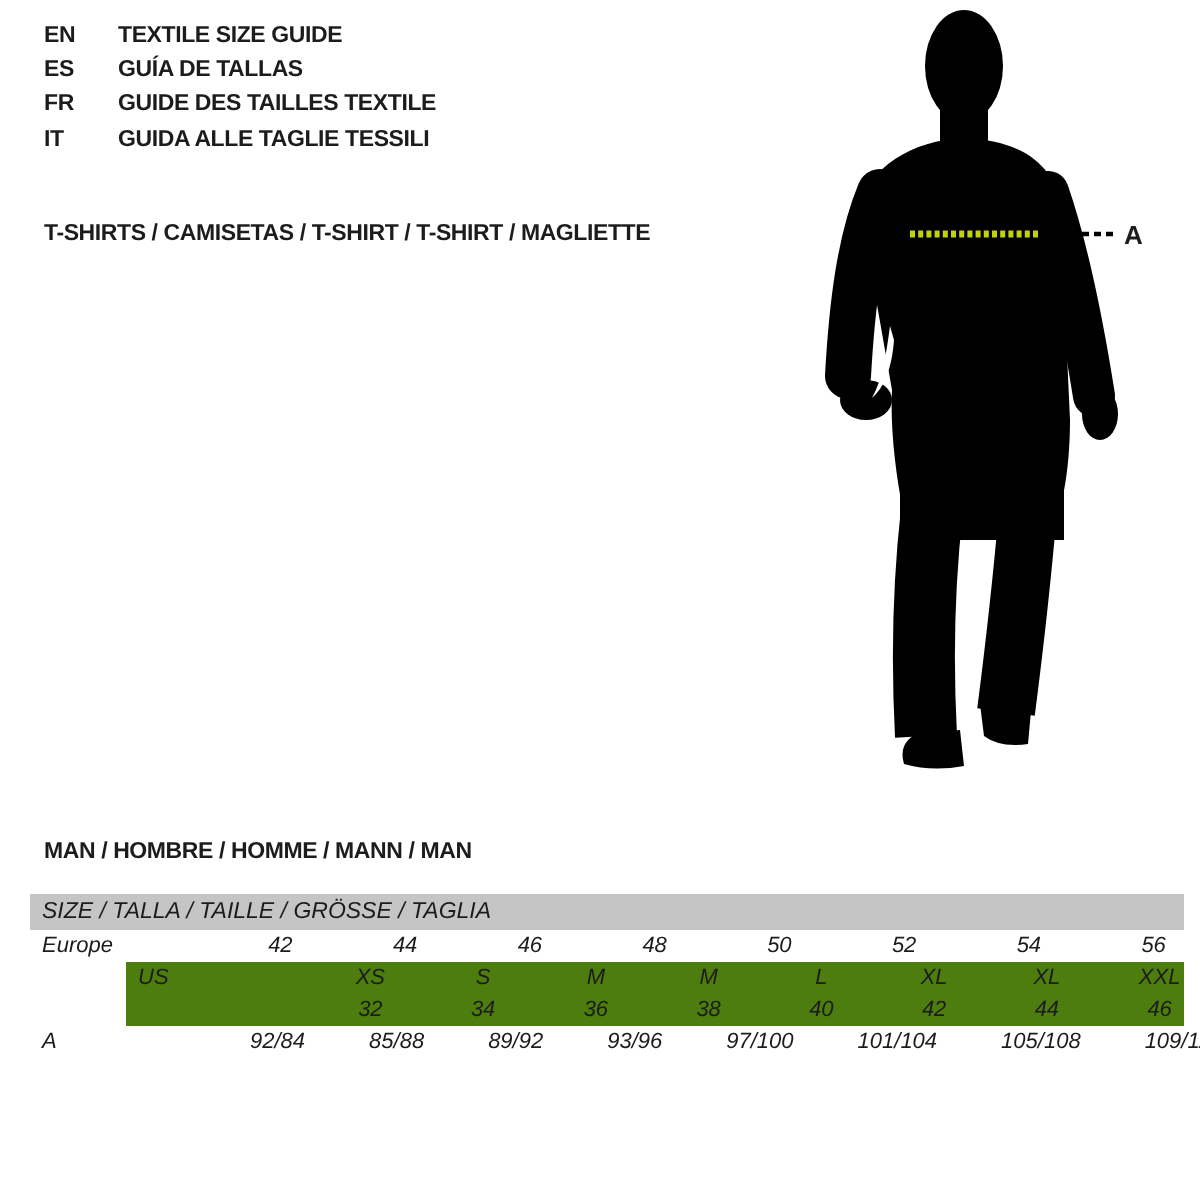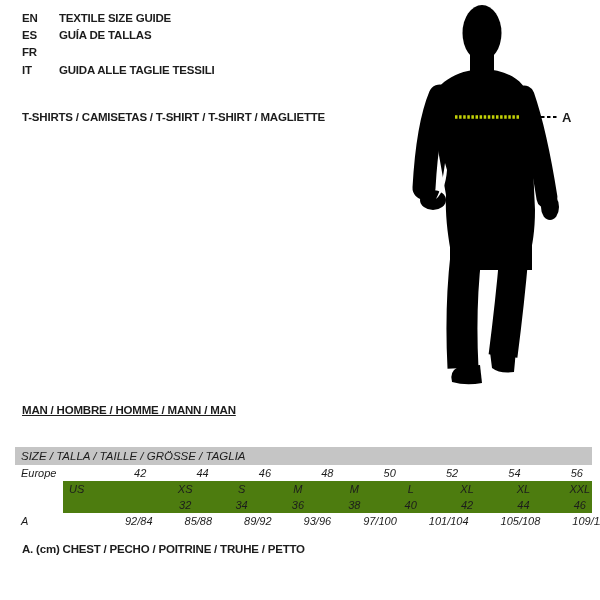--- a/index.html
+++ b/index.html
@@ -14,21 +14,21 @@
   .lang-row{display:flex;height:17.4px;align-items:center;font-weight:bold;font-size:11.5px;letter-spacing:-0.2px;}
   .lang-code{width:37px;flex:0 0 37px;}
 
   
   .categories{position:absolute;left:22px;top:108px;font-weight:bold;font-size:11.5px;line-height:19px;letter-spacing:-0.2px;}
 
   
   .figure{position:absolute;left:400px;top:0;width:200px;height:400px;}
 
   
-  .section-title{position:absolute;left:22px;top:404px;font-weight:bold;font-size:11.5px;letter-spacing:-0.2px;text-decoration:underline;}
+  .section-title{position:absolute;left:22px;top:420px;font-weight:bold;font-size:11.5px;letter-spacing:-0.2px;}
 
   
   .size-table{position:absolute;left:15px;top:447px;width:577px;font-size:11px;font-style:italic;}
   .thead{height:18px;background:#c5c5c5;display:flex;align-items:center;padding-left:6px;font-size:11.5px;}
   .trow{display:flex;height:16px;align-items:center;gap:32px;}
   .trow.shaded{background:#4d7c0f;margin-left:48px;}
   .tlabel{width:72px;flex:0 0 72px;padding-left:6px;}
   .tcell{flex:1;text-align:center;}
 
   
@@ -43,20 +43,21 @@
     <div class="lang-row">
       <span class="lang-code">EN</span>
       <span class="lang-title">TEXTILE SIZE GUIDE</span>
     </div>
     <div class="lang-row">
       <span class="lang-code">ES</span>
       <span class="lang-title">GUÍA DE TALLAS</span>
     </div>
     <div class="lang-row">
       <span class="lang-code">FR</span>
+      <span class="lang-title">GUIDE DES TAILLES TEXTILE</span>
     </div>
     <div class="lang-row">
       <span class="lang-code">IT</span>
       <span class="lang-title">GUIDA ALLE TAGLIE TESSILI</span>
     </div>
   </div>
 
   <div class="categories">
     <div>T-SHIRTS / CAMISETAS / T-SHIRT / T-SHIRT / MAGLIETTE</div>
   </div>
@@ -129,15 +130,14 @@
       <div class="tcell">85/88</div>
       <div class="tcell">89/92</div>
       <div class="tcell">93/96</div>
       <div class="tcell">97/100</div>
       <div class="tcell">101/104</div>
       <div class="tcell">105/108</div>
       <div class="tcell">109/112</div>
     </div>
   </div>
 
-  <div class="footnote">A. (cm) CHEST / PECHO / POITRINE / TRUHE / PETTO</div>
 
 </div>
 
 </body></html>

